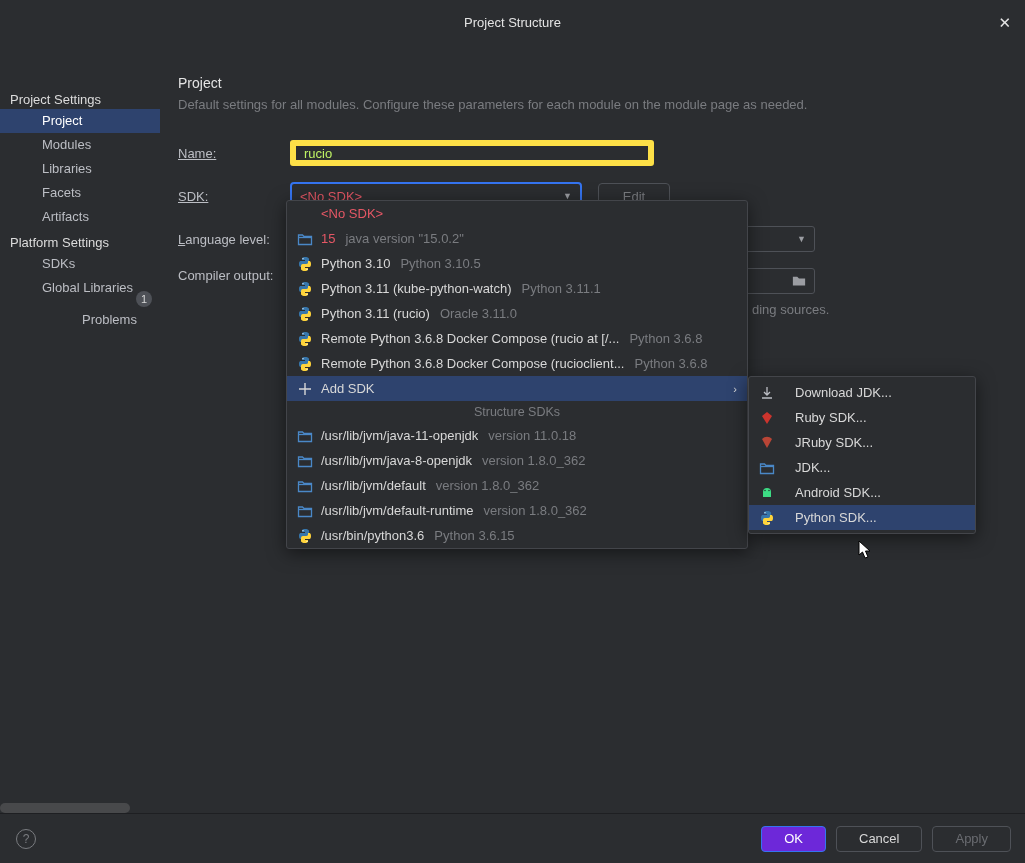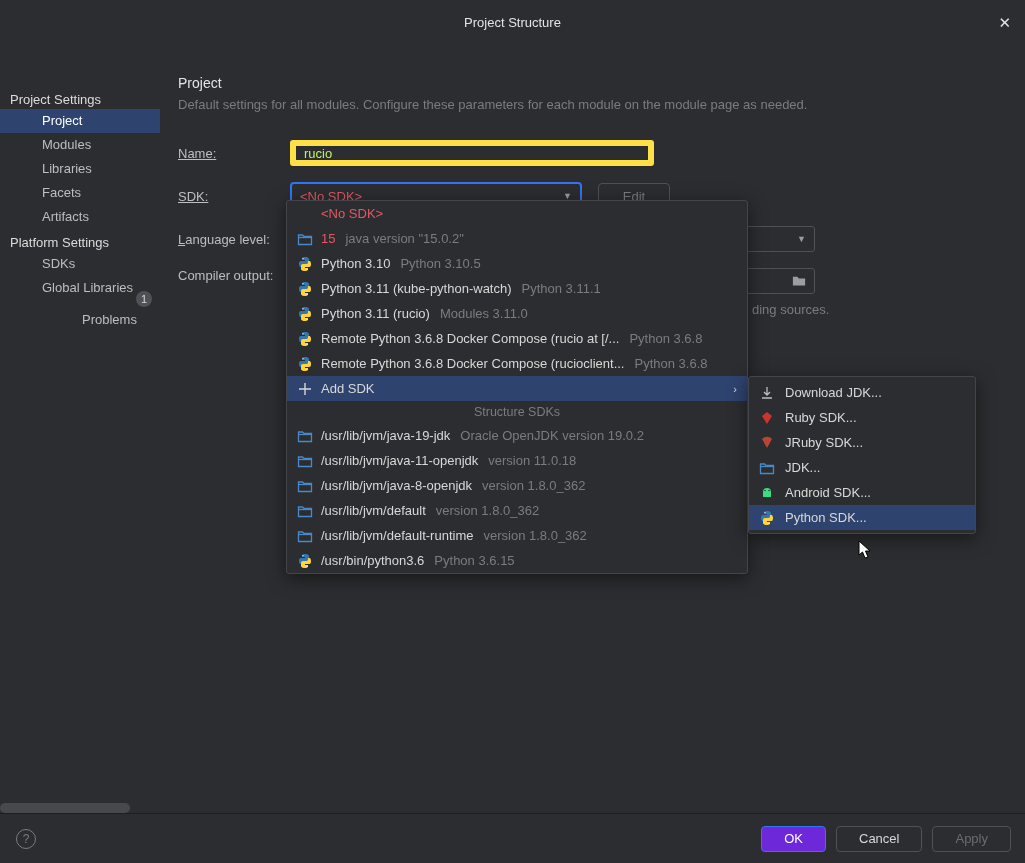--- a/index.html
+++ b/index.html
@@ -161,21 +161,21 @@
   left: 748px;
   top: 376px;
   width: 228px;
   background: #2b2d30;
   border: 1px solid #43454a;
   border-radius: 3px;
   box-shadow: 0 4px 18px rgba(0,0,0,0.5);
   z-index: 11;
   padding: 3px 0;
 }
-.menu-row { display: flex; align-items: center; height: 25px; padding: 0 10px; gap: 10px; cursor: pointer; color: #d8d8d8; }
+.menu-row { display: flex; align-items: center; height: 25px; padding: 0 10px; gap: 20px; cursor: pointer; color: #d8d8d8; }
 .menu-row.highlight { background: #2e436e; }
 
 .cursor-pointer { position: absolute; left: 858px; top: 540px; z-index: 20; pointer-events: none; font-size: 17px; color: #fff; }
 
 .bottom-bar {
   position: absolute;
   bottom: 0;
   width: 100%;
   height: 50px;
   border-top: 1px solid #1e1f22;
@@ -308,21 +308,21 @@
         <span class="secondary">Python 3.11.1</span>
       </div>
       <div class="sdk-row">
         <svg width="16" height="16" viewBox="0 0 16 16">
           <path fill="#3776ab" d="M8 1c-3 0-3 1.5-3 1.5V4h3v1H3.5S2 5 2 8s1.5 3 1.5 3H5V9.5S5 8 7 8h3s2 0 2-2V3s0-2-4-2z"></path>
           <circle cx="6" cy="2.7" r="0.6" fill="#fff"></circle>
           <path fill="#ffd43b" d="M8 15c3 0 3-1.5 3-1.5V12H8v-1h4.5S14 11 14 8s-1.5-3-1.5-3H11v1.5S11 8 9 8H6s-2 0-2 2v3s0 2 4 2z"></path>
           <circle cx="10" cy="13.3" r="0.6" fill="#fff"></circle>
         </svg>
         <span class="primary">Python 3.11 (rucio)</span>
-        <span class="secondary">Modules 3.11.0</span>
+        <span class="secondary">Oracle 3.11.0</span>
       </div>
       <div class="sdk-row">
         <svg width="16" height="16" viewBox="0 0 16 16">
           <path fill="#3776ab" d="M8 1c-3 0-3 1.5-3 1.5V4h3v1H3.5S2 5 2 8s1.5 3 1.5 3H5V9.5S5 8 7 8h3s2 0 2-2V3s0-2-4-2z"></path>
           <circle cx="6" cy="2.7" r="0.6" fill="#fff"></circle>
           <path fill="#ffd43b" d="M8 15c3 0 3-1.5 3-1.5V12H8v-1h4.5S14 11 14 8s-1.5-3-1.5-3H11v1.5S11 8 9 8H6s-2 0-2 2v3s0 2 4 2z"></path>
           <circle cx="10" cy="13.3" r="0.6" fill="#fff"></circle>
         </svg>
         <span class="primary">Remote Python 3.6.8 Docker Compose (rucio at [/...</span>
         <span class="secondary">Python 3.6.8</span>
@@ -345,28 +345,20 @@
     <span class="primary">Add SDK</span>
     <span class="arrow-right">›</span>
   </div>
   <div class="detected-header">Structure SDKs</div>
   <div id="detected-items">
       <div class="sdk-row">
         <svg width="16" height="16" viewBox="0 0 16 16">
           <path fill="none" stroke="#4a88c7" stroke-width="1.3" d="M1.5 4h4l1.5 1.5h7.5v8h-13z"></path>
           <path fill="none" stroke="#4a88c7" stroke-width="1.3" d="M1.5 6.5h13"></path>
         </svg>
-        <span class="primary">/usr/lib/jvm/java-19-jdk</span>
-        <span class="secondary">Oracle OpenJDK version 19.0.2</span>
-      </div>
-      <div class="sdk-row">
-        <svg width="16" height="16" viewBox="0 0 16 16">
-          <path fill="none" stroke="#4a88c7" stroke-width="1.3" d="M1.5 4h4l1.5 1.5h7.5v8h-13z"></path>
-          <path fill="none" stroke="#4a88c7" stroke-width="1.3" d="M1.5 6.5h13"></path>
-        </svg>
         <span class="primary">/usr/lib/jvm/java-11-openjdk</span>
         <span class="secondary">version 11.0.18</span>
       </div>
       <div class="sdk-row">
         <svg width="16" height="16" viewBox="0 0 16 16">
           <path fill="none" stroke="#4a88c7" stroke-width="1.3" d="M1.5 4h4l1.5 1.5h7.5v8h-13z"></path>
           <path fill="none" stroke="#4a88c7" stroke-width="1.3" d="M1.5 6.5h13"></path>
         </svg>
         <span class="primary">/usr/lib/jvm/java-8-openjdk</span>
         <span class="secondary">version 1.8.0_362</span>

